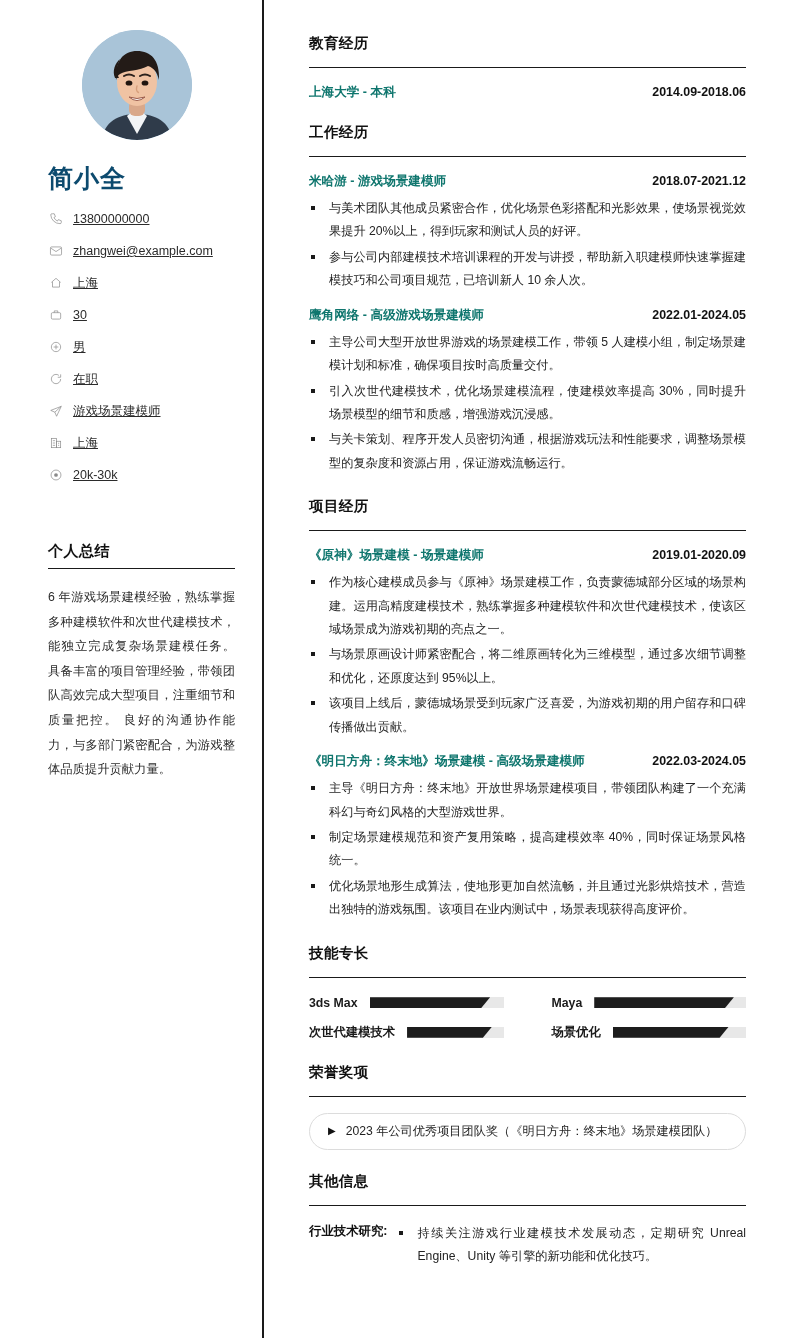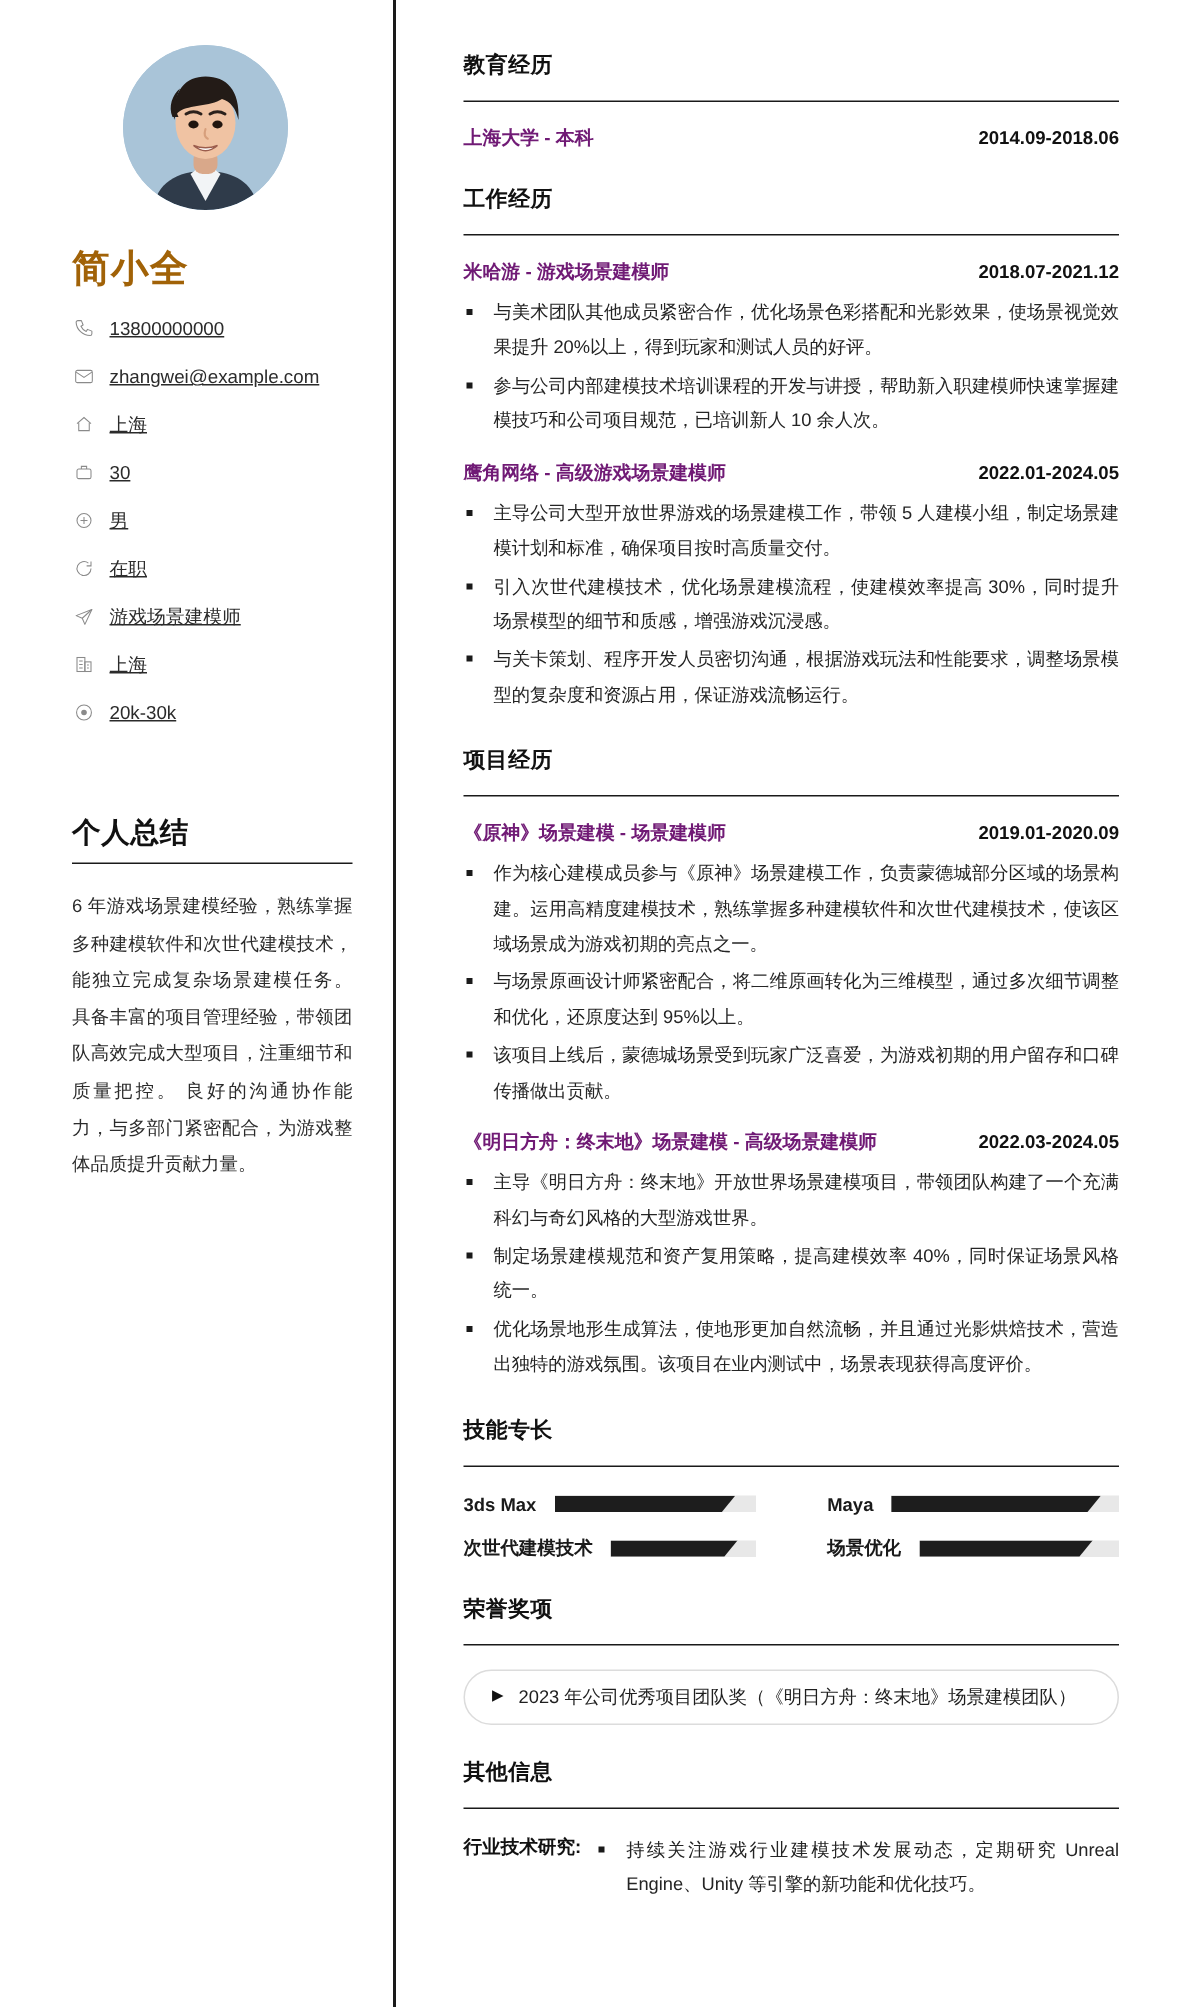--- a/index.html
+++ b/index.html
@@ -51,21 +51,21 @@
     position: relative;
     background: #a9c4d8;
   }
   .avatar svg { display: block; width: 110px; height: 110px; }
 
   .name {
     font-size: 25px;
     font-weight: bold;
     letter-spacing: 1px;
     margin: 0 0 16px 10px;
-    color: #a16207;
+    color: #0c4a6e;
   }
 
   .contact-list { list-style: none; margin-left: 10px; }
   .contact-item {
     display: flex;
     gap: 10px;
     min-height: 27px;
     margin-bottom: 5px;
     font-size: 12.5px;
     color: #2b2b2b;
@@ -78,21 +78,21 @@
     display: flex;
     align-items: center;
     justify-content: center;
     color: #8a8a8a;
   }
   .contact-item .ico svg { display:block; width: 14px; height: 14px; stroke: #8a8a8a; fill: none; stroke-width: 1.2; }
   .contact-item .txt { line-height: 1.3; }
 
   .side-section { margin-top: 48px; margin-left: 10px; }
   .side-heading {
-    font-size: 19px;
+    font-size: 15px;
     font-weight: bold;
     color: #111;
     padding-bottom: 7px;
     border-bottom: 1.5px solid #1a1a1a;
     margin-bottom: 16px;
     letter-spacing: .5px;
   }
   .side-body {
     font-size: 12.3px;
     line-height: 2.0;
@@ -123,21 +123,21 @@
   .entry-head {
     display: flex;
     justify-content: space-between;
     align-items: baseline;
     gap: 12px;
     margin-bottom: 7px;
   }
   .entry-title {
     font-size: 12.6px;
     font-weight: bold;
-    color: #701a75;
+    color: #0f766e;
   }
   .entry-date {
     font-size: 12.4px;
     font-weight: bold;
     color: #111;
     white-space: nowrap;
   }
   ul.bullets { list-style: none; }
   ul.bullets > li {
     position: relative;

